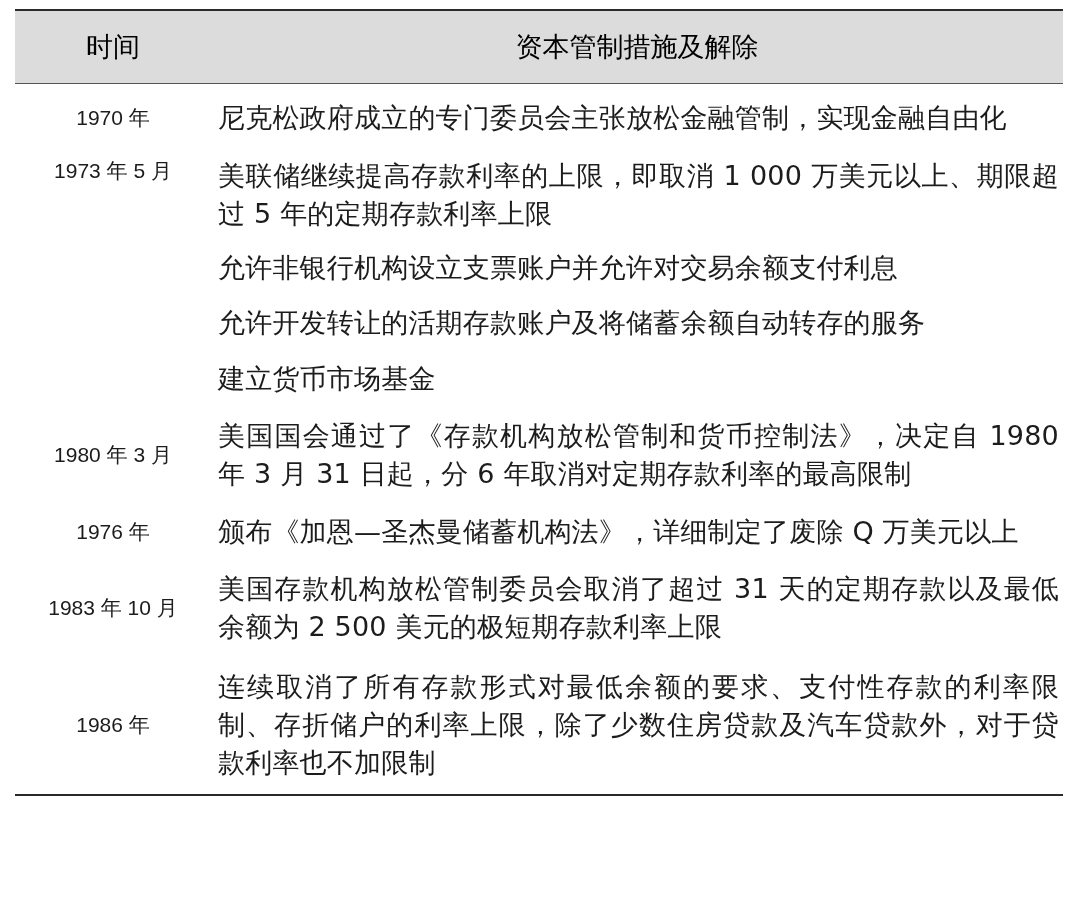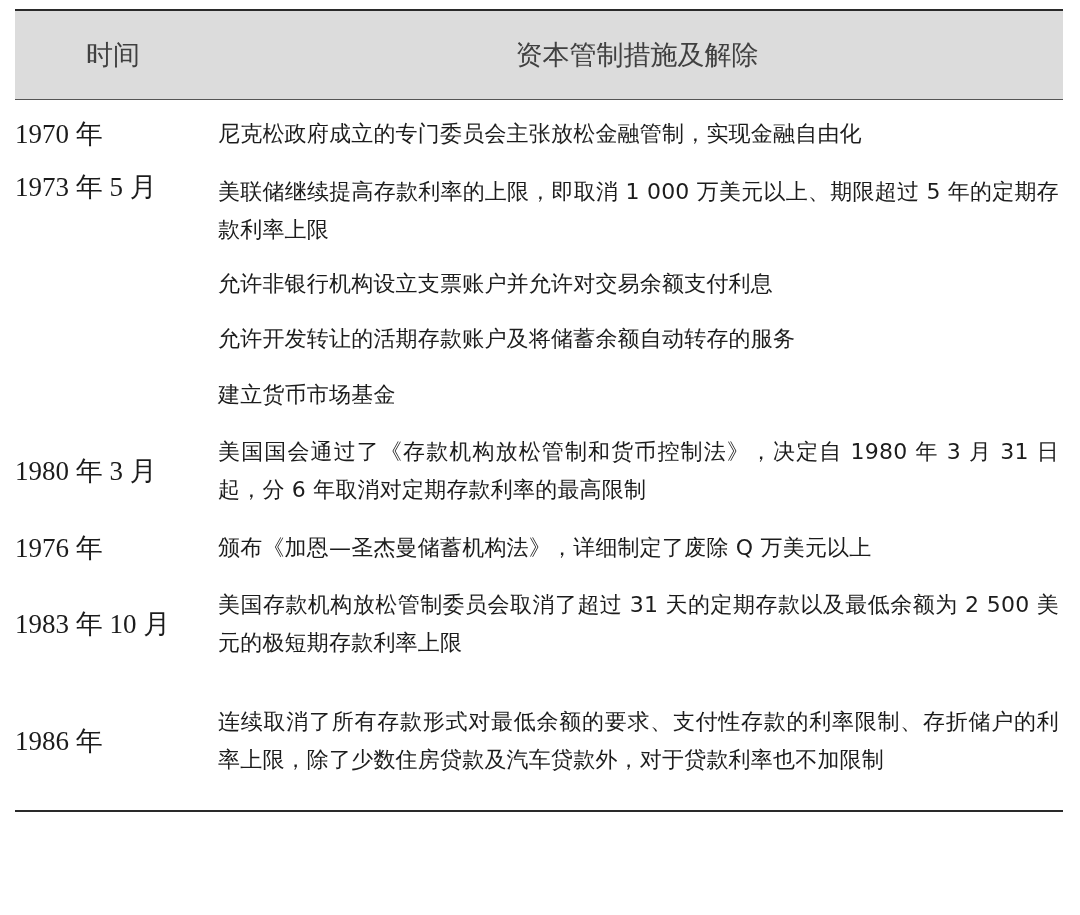--- a/index.html
+++ b/index.html
@@ -25,46 +25,47 @@
       width: 1048px;
       table-layout: fixed;
     }
     thead tr {
       background: #dcdcdc;
     }
     thead th {
       font-weight: normal;
       font-family: "DejaVu Sans", "Liberation Sans", sans-serif;
       font-size: 27px;
-      color: #404040;
+      color: #000000;
       height: 56px;
-      padding: 16px;
+      padding: 8px;
       border-top: 2px solid #2a2a2a;
       border-bottom: 1.5px solid #555;
       text-align: center;
       vertical-align: middle;
     }
     col.c-time { width: 196px; }
     col.c-desc { width: 852px; }
     tbody td {
       font-size: 26px;
       line-height: 38px;
       vertical-align: middle;
       padding: 0;
     }
     tbody td.time {
-      font-family: Liberation Serif, serif;
-      font-size: 27px;
+      text-align: center;
+      font-family: Liberation Sans, sans-serif;
+      font-size: 21px;
       white-space: nowrap;
     }
     tbody td.desc {
       padding-left: 7px;
       padding-right: 4px;
       font-family: "DejaVu Sans", "Liberation Sans", sans-serif;
-      font-size: 22px;
+      font-size: 27px;
       letter-spacing: 0.2px;
       text-align: justify;
     }
     tbody tr.r1 td { height: 60px; padding-top: 4px; }
     tbody tr.r2 td { height: 58px; }
     tbody tr.r3 td { height: 90px; }
     tbody tr.r4 td { height: 52px; margin-left: 16px; }
     tbody tr.r5 td { height: 58px; }
     tbody tr.r6 td { height: 54px; }
     tbody tr.r7 td { height: 98px; }

